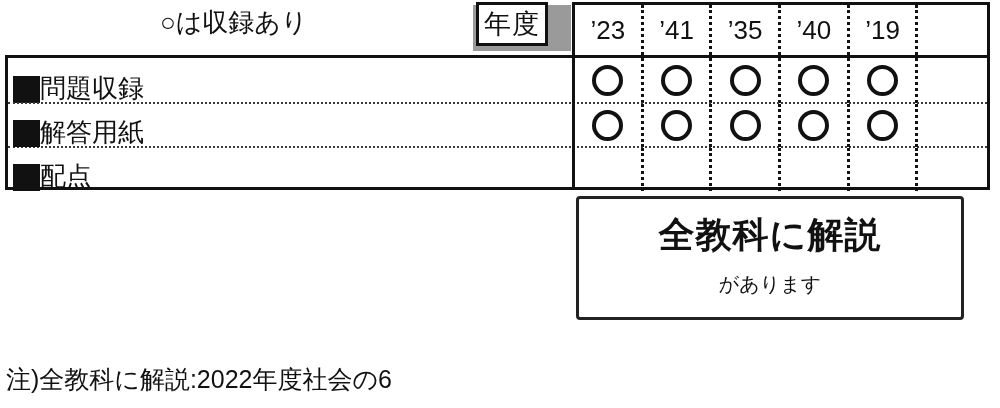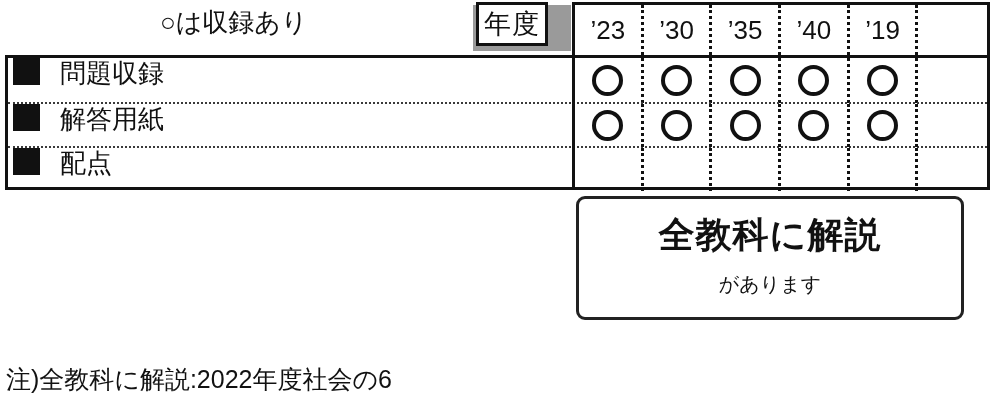--- a/index.html
+++ b/index.html
@@ -111,22 +111,22 @@
   .row.r0 { top: 0px; }
   .row.r1 { top: 44px; border-top: 2px dotted #3a3a3a; }
   .row.r2 { top: 88px; border-top: 2px dotted #3a3a3a; }
 
   .row-label {
     position: absolute;
     left: 5px;
     top: 0;
     height: 100%;
     display: flex;
-    align-items: flex-start;
-    gap: 20px;
+    align-items: flex-end;
+    gap: 0;
   }
   .bullet-square {
     width: 27px;
     height: 27px;
     background: #111111;
     flex: 0 0 auto;
   }
   .row-label-text {
     font-size: 26px;
     line-height: 30px;
@@ -174,21 +174,21 @@
   .mark-empty { width: 0; height: 0; }
 
   
   .callout {
     position: absolute;
     left: 576px;
     top: 196px;
     width: 388px;
     height: 124px;
     border: 3px solid #222222;
-    border-radius: 9px;
+    border-radius: 4px;
     box-sizing: border-box;
     background: #ffffff;
     display: flex;
     flex-direction: column;
     align-items: center;
     justify-content: center;
   }
   .callout-line1 {
     font-size: 36px;
     line-height: 44px;
@@ -224,21 +224,21 @@
 <div class="year-head-shadow"></div>
 <div class="year-head">
   <span class="year-head-label">年度</span>
 </div>
 
 <div class="years-strip">
   <div class="ycol">
     <span class="ycol-label">’23</span>
   </div>
   <div class="ycol">
-    <span class="ycol-label">’30</span>
+    <span class="ycol-label">’41</span>
   </div>
   <div class="ycol">
     <span class="ycol-label">’35</span>
   </div>
   <div class="ycol">
     <span class="ycol-label">’40</span>
   </div>
   <div class="ycol">
     <span class="ycol-label">’19</span>
   </div>

